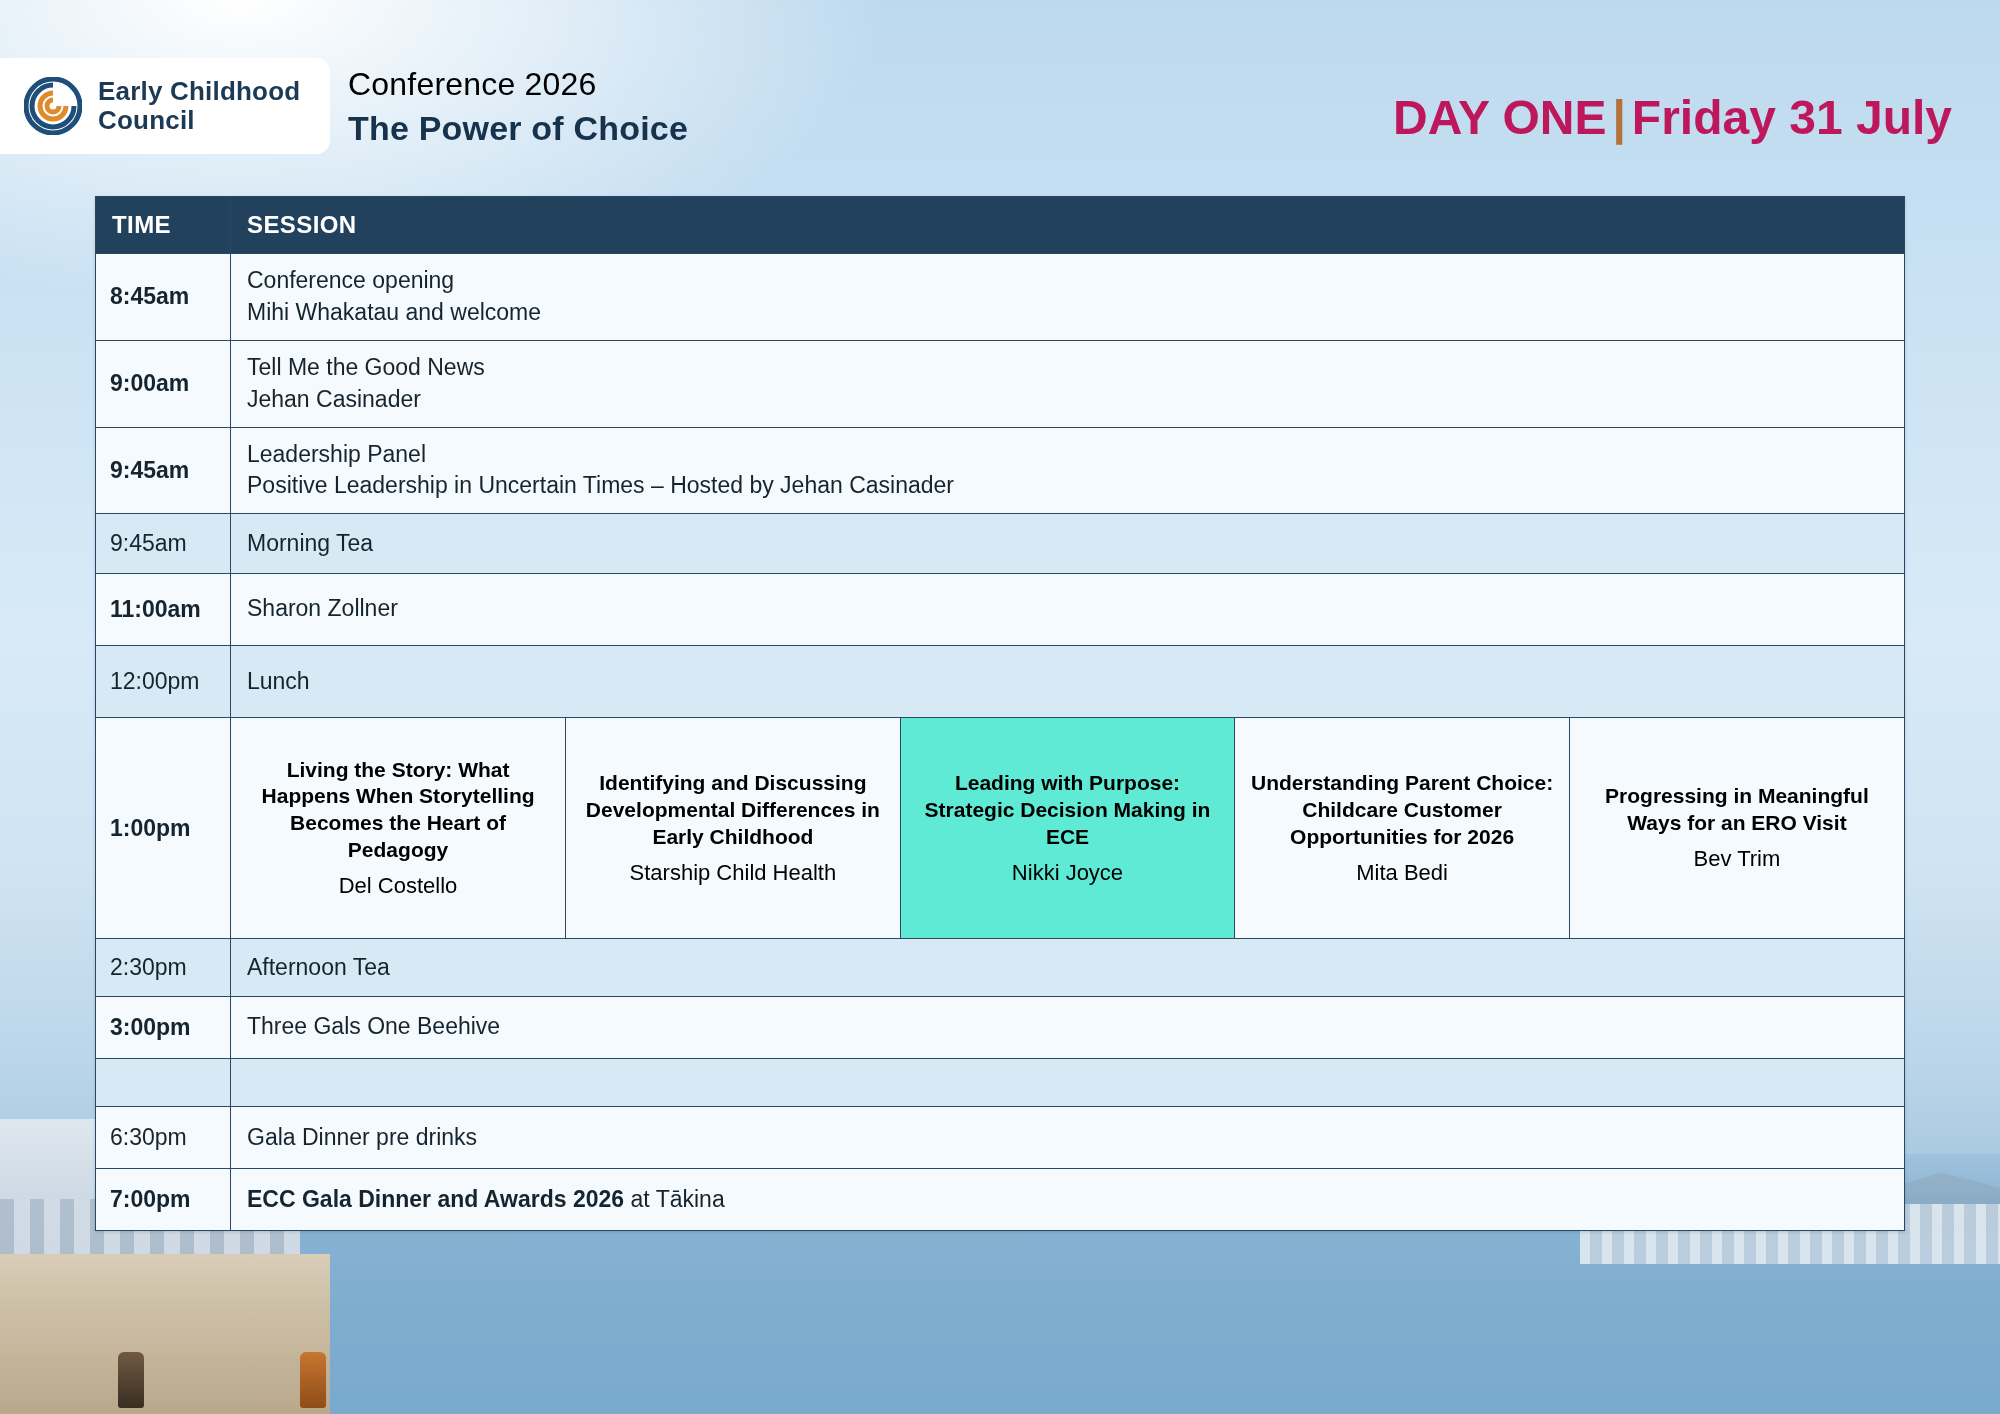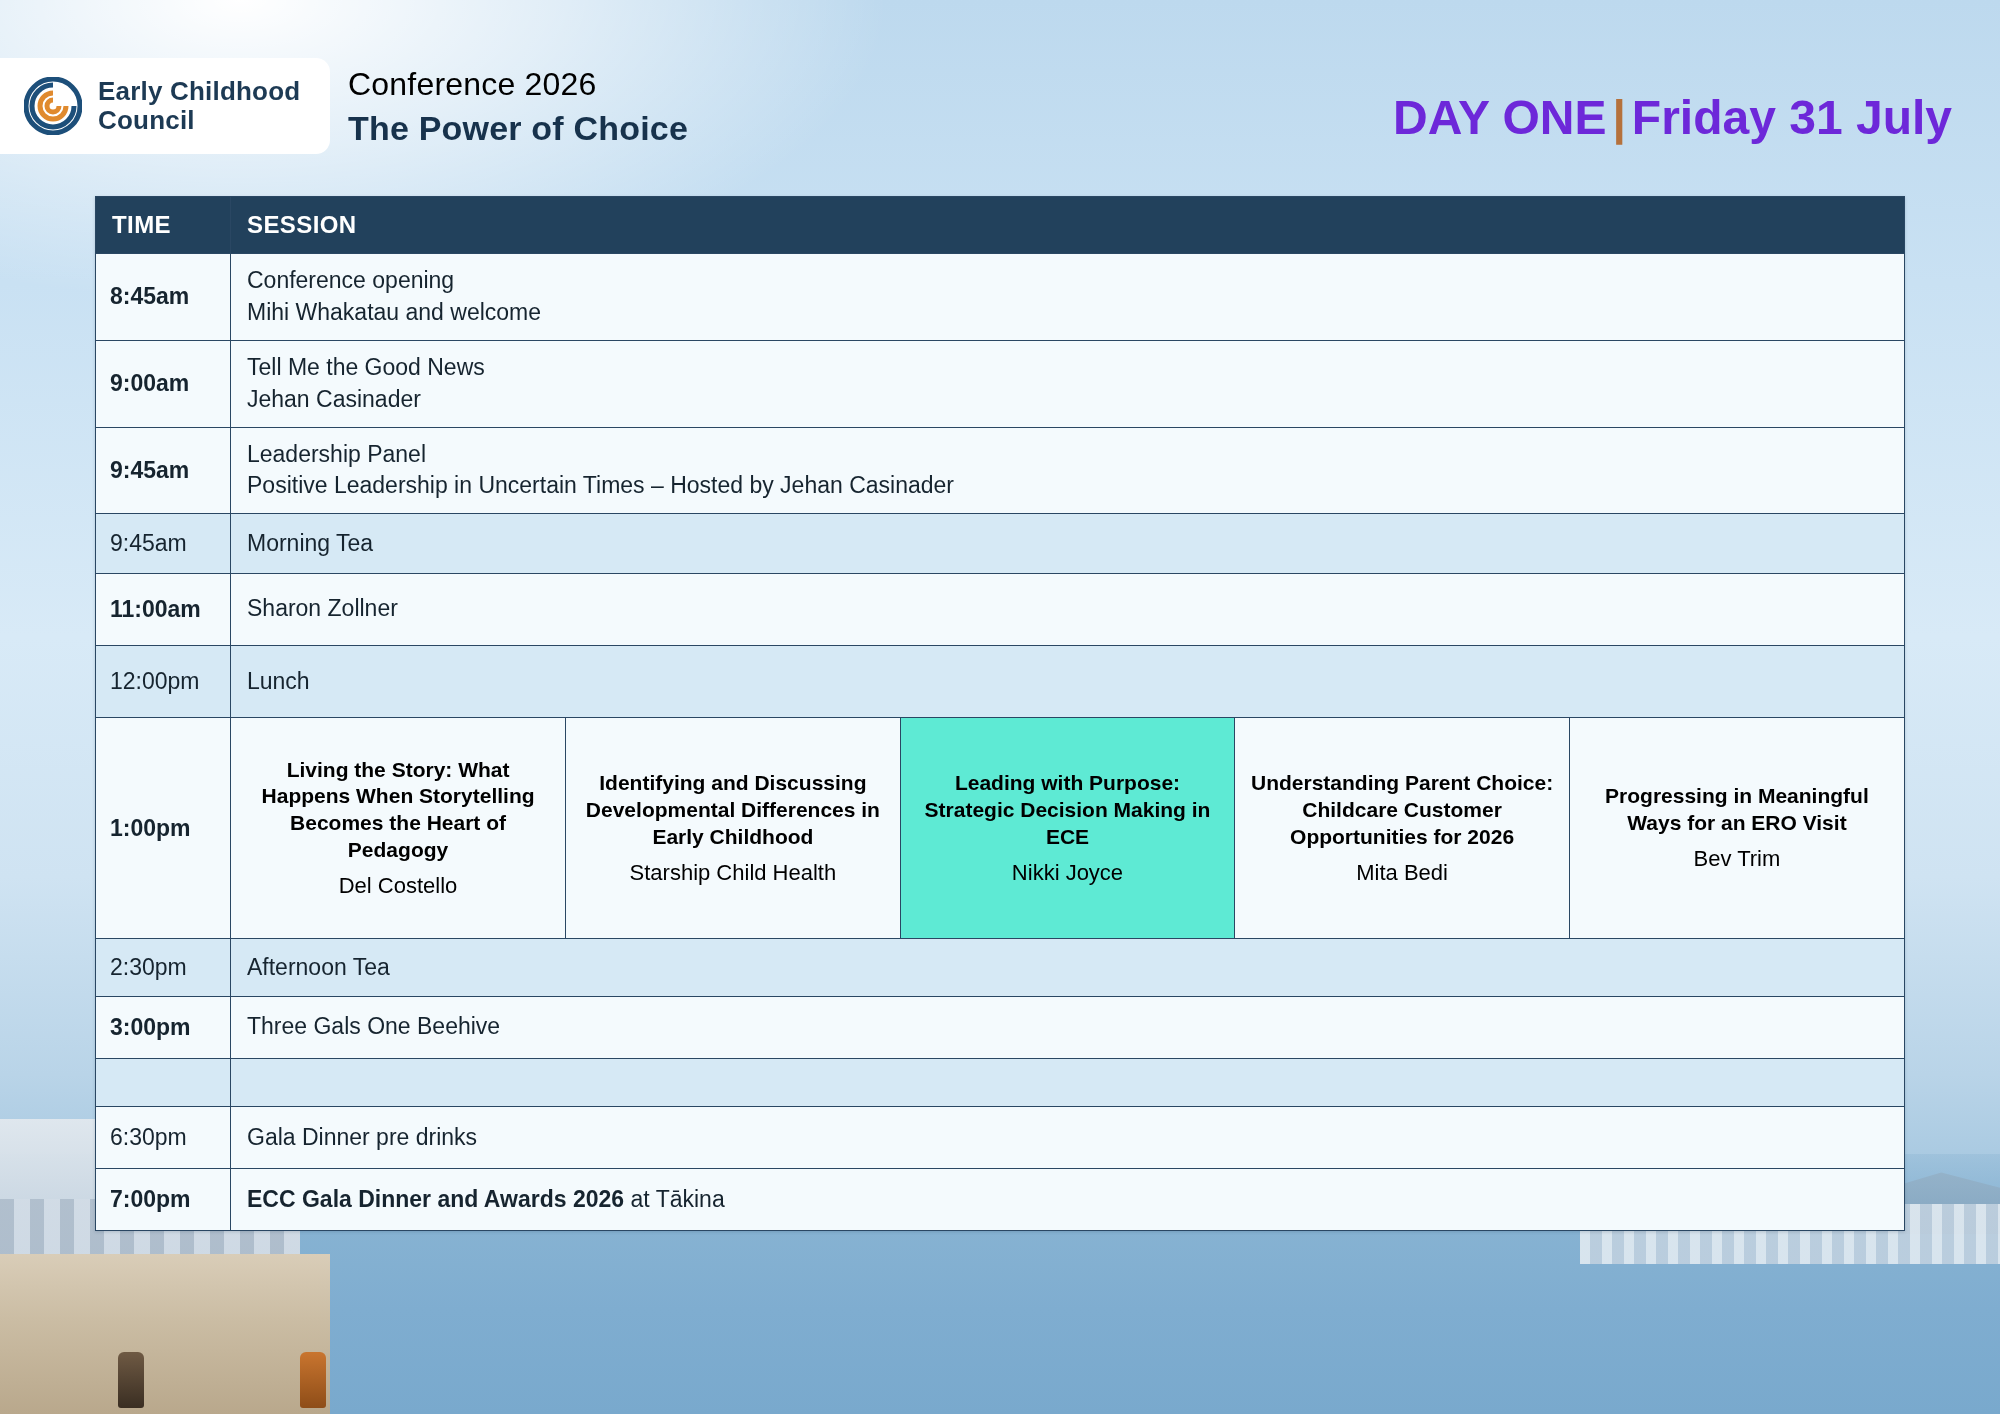--- a/index.html
+++ b/index.html
@@ -156,23 +156,23 @@
     letter-spacing: .2px;
   }
   .day-banner {
     position: absolute;
     right: 48px;
     top: 90px;
     font-size: 48px;
     font-weight: bold;
     white-space: nowrap;
   }
-  .day-one { color: #6d28d9; }
+  .day-one { color: #be185d; }
   .day-sep { color: #b5713c; padding: 0 6px; }
-  .day-date { color: #6d28d9; }
+  .day-date { color: #be185d; }
 
   
   .schedule {
     position: absolute;
     left: 95px;
     top: 196px;
     width: 1810px;
     border-collapse: collapse;
     table-layout: fixed;
     box-shadow: 0 1px 3px rgba(20,45,70,0.18);

